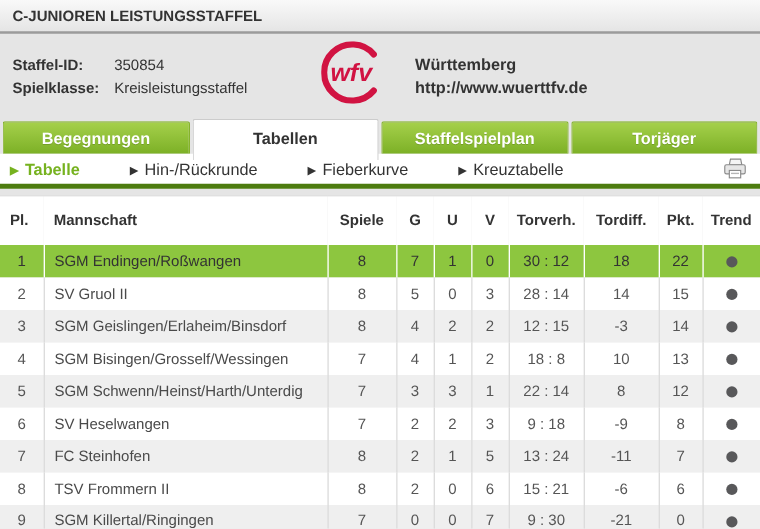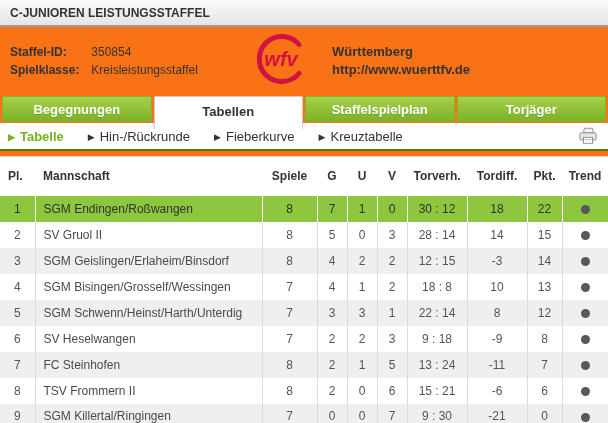--- a/index.html
+++ b/index.html
@@ -1,51 +1,51 @@
 <!DOCTYPE html>
 <html><head>
 <meta charset="utf-8">
 <style>
   * { margin:0; padding:0; box-sizing:border-box; }
   body { background:#fff; font-family:"Liberation Sans", sans-serif; }
-  .page { width:608px; height:423px; background:#f97316; overflow:hidden; }
+  .page { width:608px; height:423px; background:#e5e5e5; overflow:hidden; }
 
   
   .title-bar {
     height:27px; line-height:26px; padding:0 10px;
     background:linear-gradient(#f9f9f9,#e5e5e5);
     border-bottom:2px solid #9b9b9b;
     font-size:12px; font-weight:bold; color:#333;
   }
 
   
   .info { display:flex; align-items:center; padding:7px 10px 6px; height:66px; }
   .info-left { font-size:12px; color:#333; line-height:18px; }
   .info-row .lbl { display:inline-block; width:78px; font-weight:bold; }
   .info-right { margin-left:auto; margin-right:128px; display:flex; align-items:center; gap:25px; }
   .assoc { font-size:13px; font-weight:bold; color:#333; line-height:18px; white-space:nowrap; }
   .assoc .url { color:#333; text-decoration:none; display:block; }
 
   
-  .tabs { display:flex; gap:2px; padding:3px 2px 0; height:30px; align-items:flex-start; position:relative; }
+  .tabs { display:flex; gap:2px; padding:3px 2px 0; height:30px; align-items:center; position:relative; }
   .tab {
     flex:1; height:26px; line-height:26px; text-align:center;
     font-size:13px; font-weight:bold; color:#fff; cursor:pointer;
     background:linear-gradient(#a5d04b,#7cb026);
     border:1px solid #85b32b; border-bottom:none; border-radius:2px 2px 0 0;
     text-shadow:0 1px 0 rgba(0,0,0,0.15);
   }
   .tab.active {
     background:#fff; color:#333; border:1px solid #ccc; border-bottom:none;
     height:33px; line-height:30px; margin-bottom:-4px; position:relative; z-index:2;
     text-shadow:none;
   }
 
   
-  .subnav { display:flex; align-items:center; height:28px; padding:0 8px; border-bottom:2px solid #4d7c0f; font-size:13px; gap:24px; background:#fff; }
+  .subnav { display:flex; align-items:center; height:28px; padding:0 8px; border-bottom:4px solid #4d7c0f; font-size:13px; gap:40px; background:#fff; }
   .subnav-item { color:#333; cursor:pointer; white-space:nowrap; }
   .subnav-item .arw { font-size:9px; margin-right:5px; color:#333; vertical-align:1px; }
   .subnav-item.active { color:#76b21f; font-weight:bold; }
   .subnav-item.active .arw { color:#76b21f; }
   .print-btn { margin-left:auto; cursor:pointer; line-height:0; padding:2px; }
 
   
   table { width:608px; border-collapse:collapse; table-layout:fixed; margin-top:5px; border-top:1px solid #e0e0e0; border-bottom:1px solid #c8c8c8; font-size:12px; }
   col.c-pl{width:35px} col.c-mann{width:227px} col.c-spiele{width:55px}
   col.c-g{width:30px} col.c-u{width:30px} col.c-v{width:30px}

